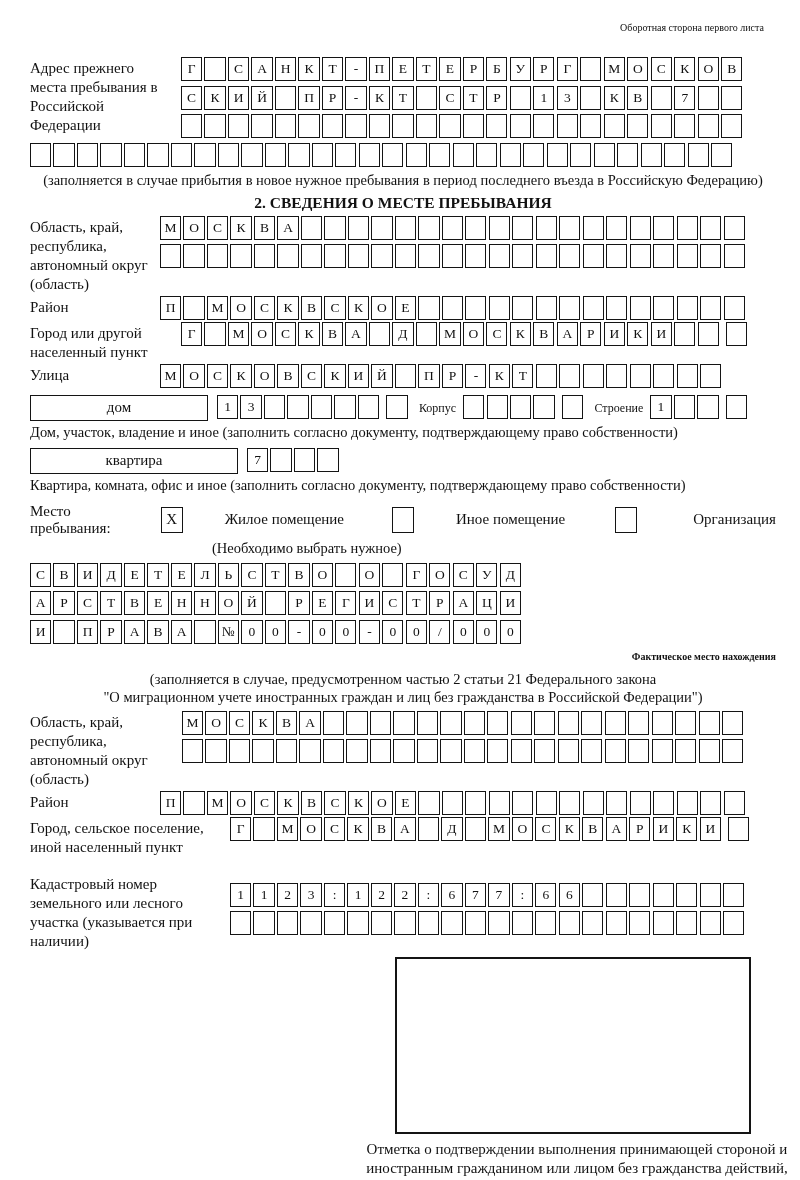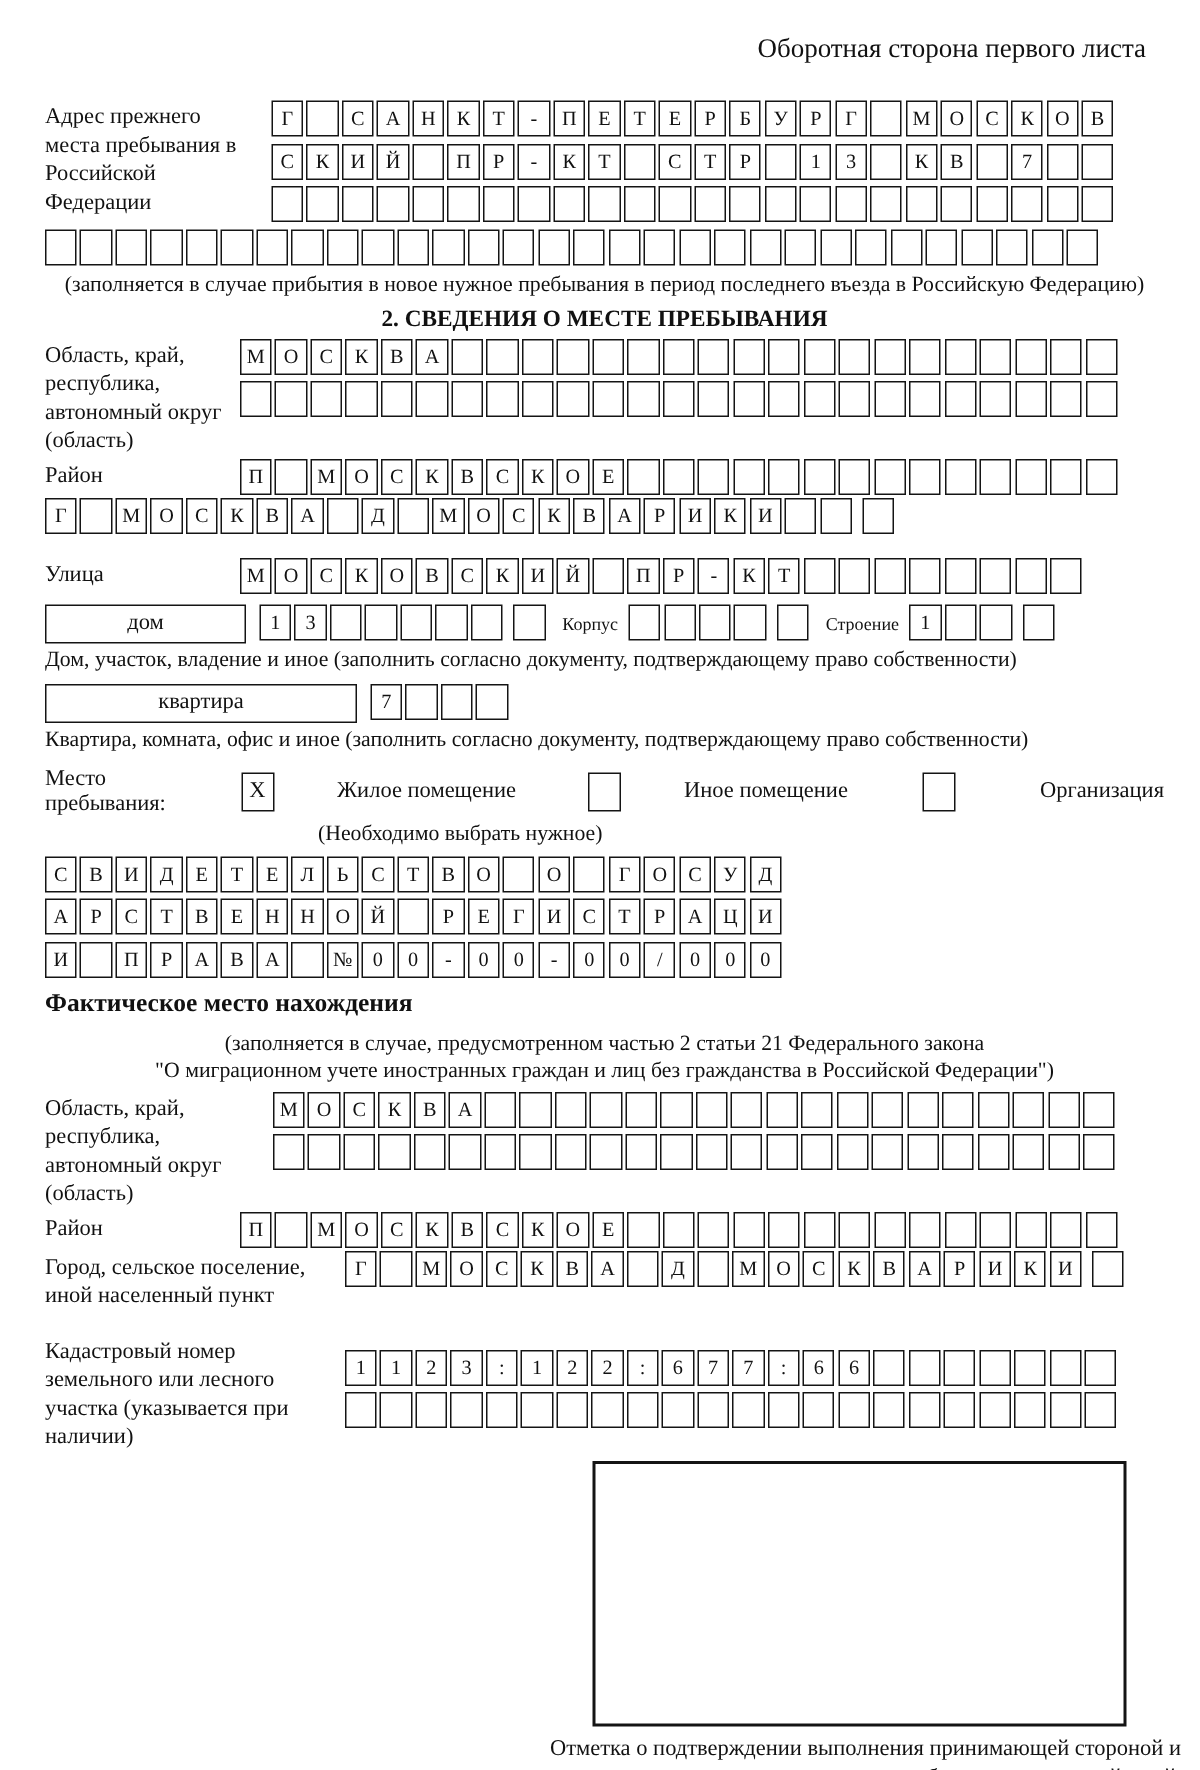--- a/index.html
+++ b/index.html
@@ -4,21 +4,21 @@
 <style>
   * { margin:0; padding:0; box-sizing:border-box; }
   html,body { background:#fff; }
   body {
     width:800px; height:1180px; overflow:hidden;
     font-family:"Liberation Serif","DejaVu Serif",serif;
     color:#111; font-size:15px;
   }
   .page { width:800px; height:1180px; padding:14px 24px 0 30px; }
 
-  .corner { text-align:right; padding-right:12px; font-size:18px; margin-top:8px; }
+  .corner { text-align:right; padding-right:12px; font-size:10px; margin-top:8px; }
 
   .block { display:flex; align-items:flex-start; }
   .lbl { font-size:15px; line-height:19px; padding-top:2px; }
   .lw151 { width:151px; padding-right:8px; }
   .lw130 { width:130px; padding-right:5px; }
   .lw223 { width:223px; padding-right:10px; }
   .lw152 { width:152px; padding-right:6px; }
   .lw200 { width:200px; padding-right:8px; }
 
   .cells { display:flex; flex-wrap:nowrap; }
@@ -39,39 +39,39 @@
   .region1 { margin-top:4px; }
   .district1 { margin-top:2px; }
   .city1 { margin-top:2px; min-height:38px; }
   .street1 { margin-top:2px; }
 
   .houserow { margin-top:7px; display:flex; align-items:flex-start; }
   .typebox {
     border:1.5px solid #141414; height:26px; display:flex;
     align-items:center; justify-content:center; font-size:15px; background:#fff;
   }
-  .dombox { width:134px; margin-right:9px;text-align:center; }
+  .dombox { width:178px; margin-right:9px;text-align:center; }
   .kvbox  { width:208px; margin-right:9px; }
   .inlinelbl { font-size:12px; line-height:26px; padding:0 7px 0 9px; white-space:nowrap; }
   .capnote { margin-top:3px; font-size:14.5px; }
   .aptrow { margin-top:7px; display:flex; align-items:flex-start; }
 
   .stayrow { margin-top:9px; display:flex; align-items:center;gap:32px; }
   .staylbl { width:151px; font-size:15px; }
   .cbox {
     width:22px; height:26px; border:1.5px solid #141414; display:flex;
     align-items:center; justify-content:center; font-size:15px; flex:0 0 auto;
   }
   .optlbl { font-size:15px; padding-left:10px; white-space:nowrap; }
   .opt-gap1 { margin-left:16px; } .opt-gap2 { margin-left:18px; } .opt-gap3 { margin-left:24px; }
   .staynote { margin-left:182px; margin-top:3px; font-size:14.5px; }
 
   .docblock { margin-top:6px; }
 
-  .factitle { margin-top:7px; text-align:left; font-weight:bold; font-size:17px; }
+  .factitle { margin-top:7px; text-align:right; font-weight:bold; font-size:10px; }
   .facnote { margin-top:8px; text-align:center; font-size:14.5px; line-height:18px; }
 
   .region2 { margin-top:5px; }
   .district2 { margin-top:2px; }
   .city2 { margin-top:2px; min-height:40px; }
   .cadastral { margin-top:16px; }
   .cadastral .rows { padding-top:10px; }
 
   .stampbox {
     margin-left:365px; margin-top:6px; width:356px; height:177px;
@@ -293,20 +293,21 @@
         <span class="cell"></span>
         <span class="cell"></span>
         <span class="cell"></span>
         <span class="cell"></span>
         <span class="cell"></span>
         <span class="cell"></span>
       </div>
   </div>
 
   <div class="block city1">
+    <div class="lbl lw151">Город или другой населенный пункт</div>
     <div class="cells gap-last">
         <span class="cell">Г</span>
         <span class="cell"></span>
         <span class="cell">М</span>
         <span class="cell">О</span>
         <span class="cell">С</span>
         <span class="cell">К</span>
         <span class="cell">В</span>
         <span class="cell">А</span>
         <span class="cell"></span>

